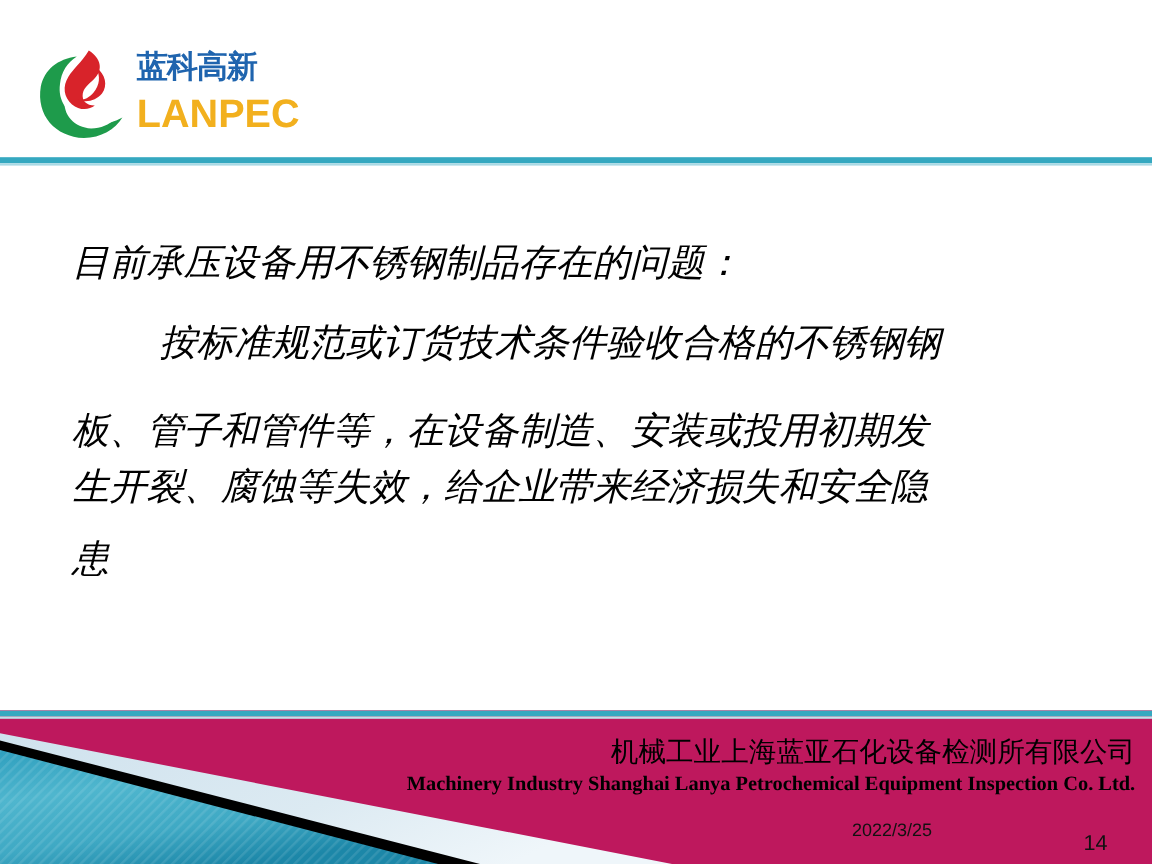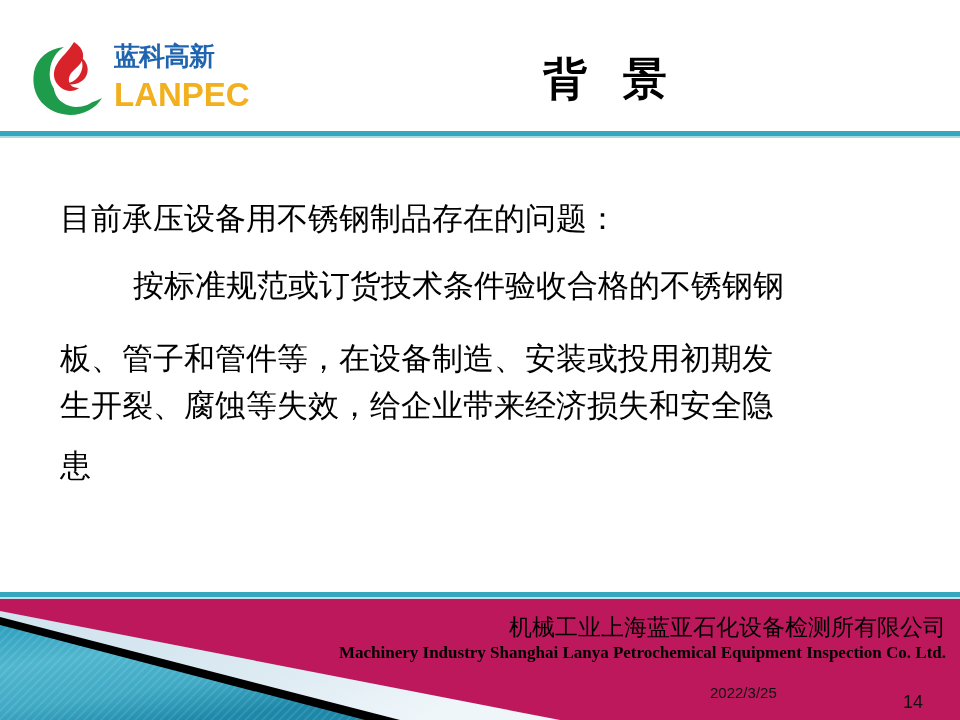--- a/index.html
+++ b/index.html
@@ -118,20 +118,21 @@
   .body-line {
     position: absolute;
     left: 60px;
     width: 880px;
     font-family: "DejaVu Sans", "Liberation Sans", sans-serif;
     font-size: 31px;
     font-weight: 400;
     color: #000000;
     white-space: nowrap;
     letter-spacing: 0px;
+    font-style: italic;
   }
 
   .body-line.l0 { top: 48px;  }
   .body-line.l1 { top: 115px; left: 133px; }
   .body-line.l2 { top: 188px; }
   .body-line.l3 { top: 235px; }
   .body-line.l4 { top: 295px; }
 
   
   .slide-footer {
@@ -233,21 +234,20 @@
           <path d="M46 4 C40 14 33 19 29 26 C24 34 25 43 32 49 C38 54 46 54 51 50 C44 50 40 46 41 40 C42 34 48 31 52 26 C57 20 57 11 46 4 Z" fill="#D8232A"></path>
           <path d="M52 18 C56 26 55 33 50 39 C46 44 40 46 36 45 C44 48 52 46 57 40 C62 33 60 24 52 18 Z" fill="#D8232A"></path>
         </svg>
       </div>
       <div class="logo-wordmark">
         <span class="logo-cn">蓝科高新</span>
         <span class="logo-en">LANPEC</span>
       </div>
     </div>
 
-    <div class="slide-title">背 景</div>
 
     <div class="header-rule"></div>
     <div class="header-rule-soft"></div>
   </div>
 
   <div class="slide-body">
     <div class="body-line l0">目前承压设备用不锈钢制品存在的问题：</div>
     <div class="body-line l1">按标准规范或订货技术条件验收合格的不锈钢钢</div>
     <div class="body-line l2">板、管子和管件等，在设备制造、安装或投用初期发</div>
     <div class="body-line l3">生开裂、腐蚀等失效，给企业带来经济损失和安全隐</div>

